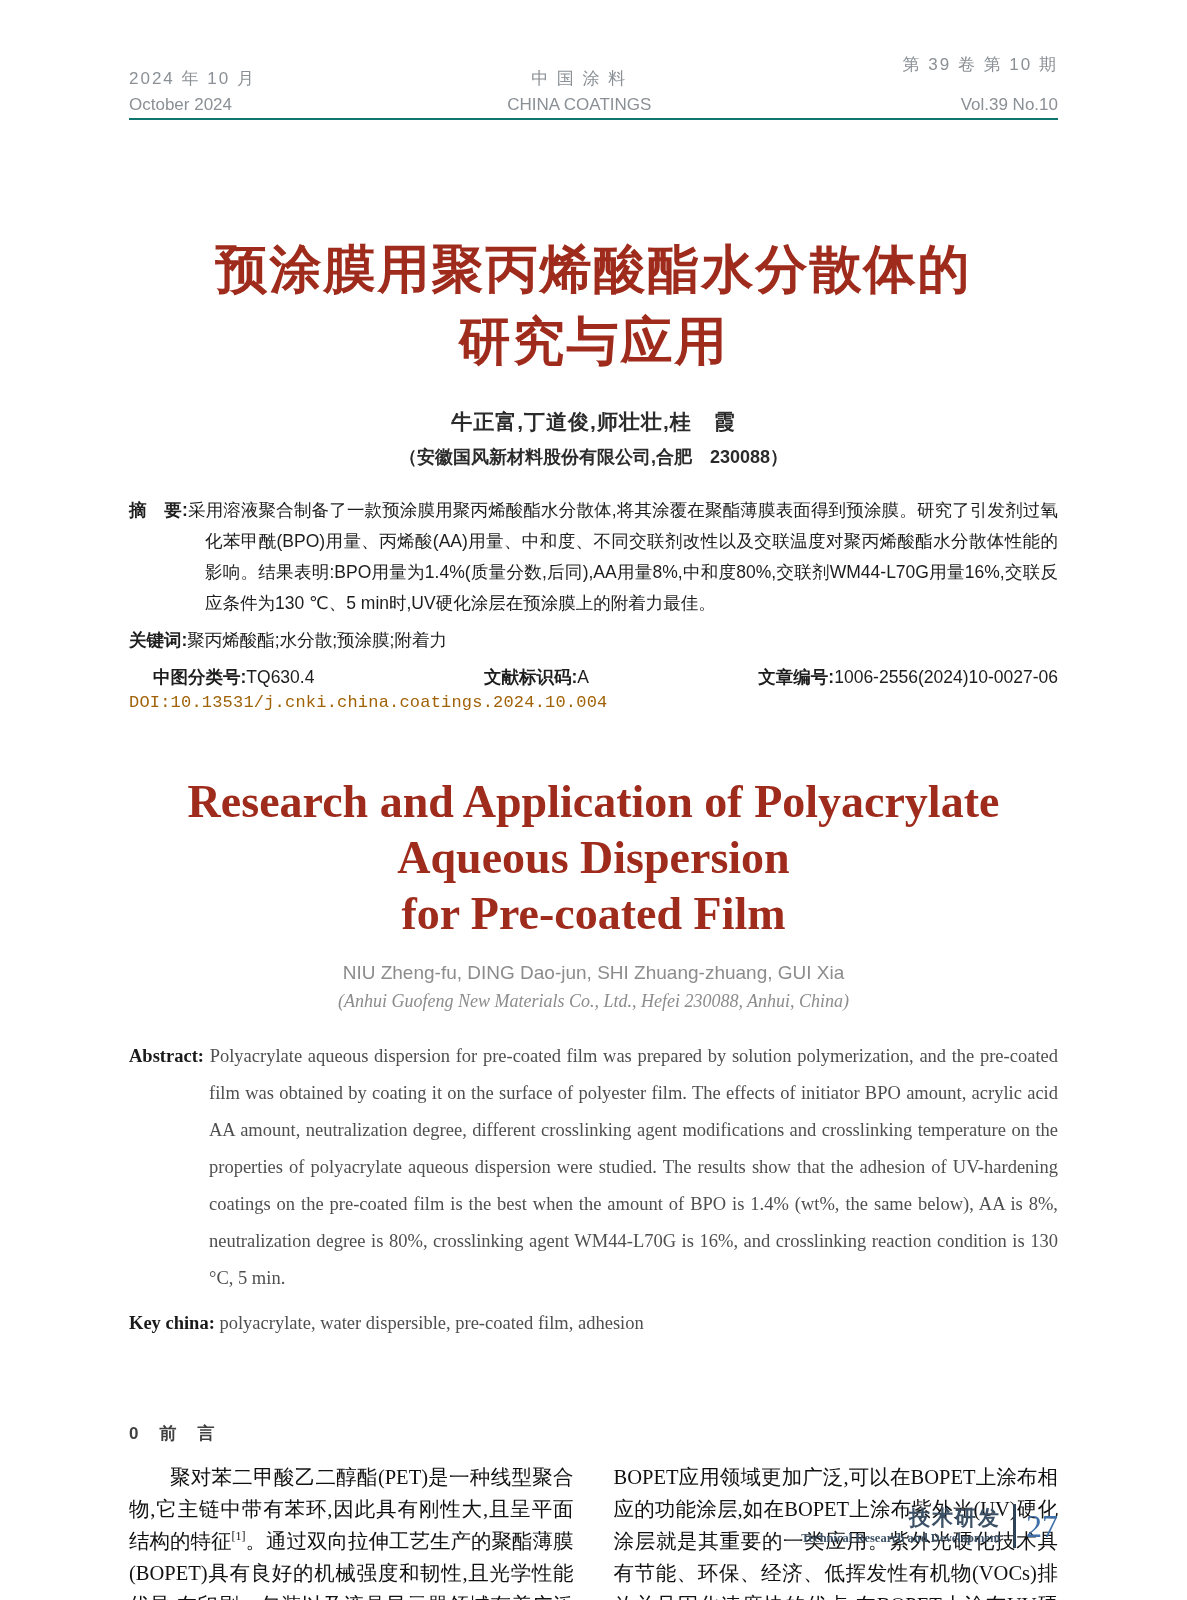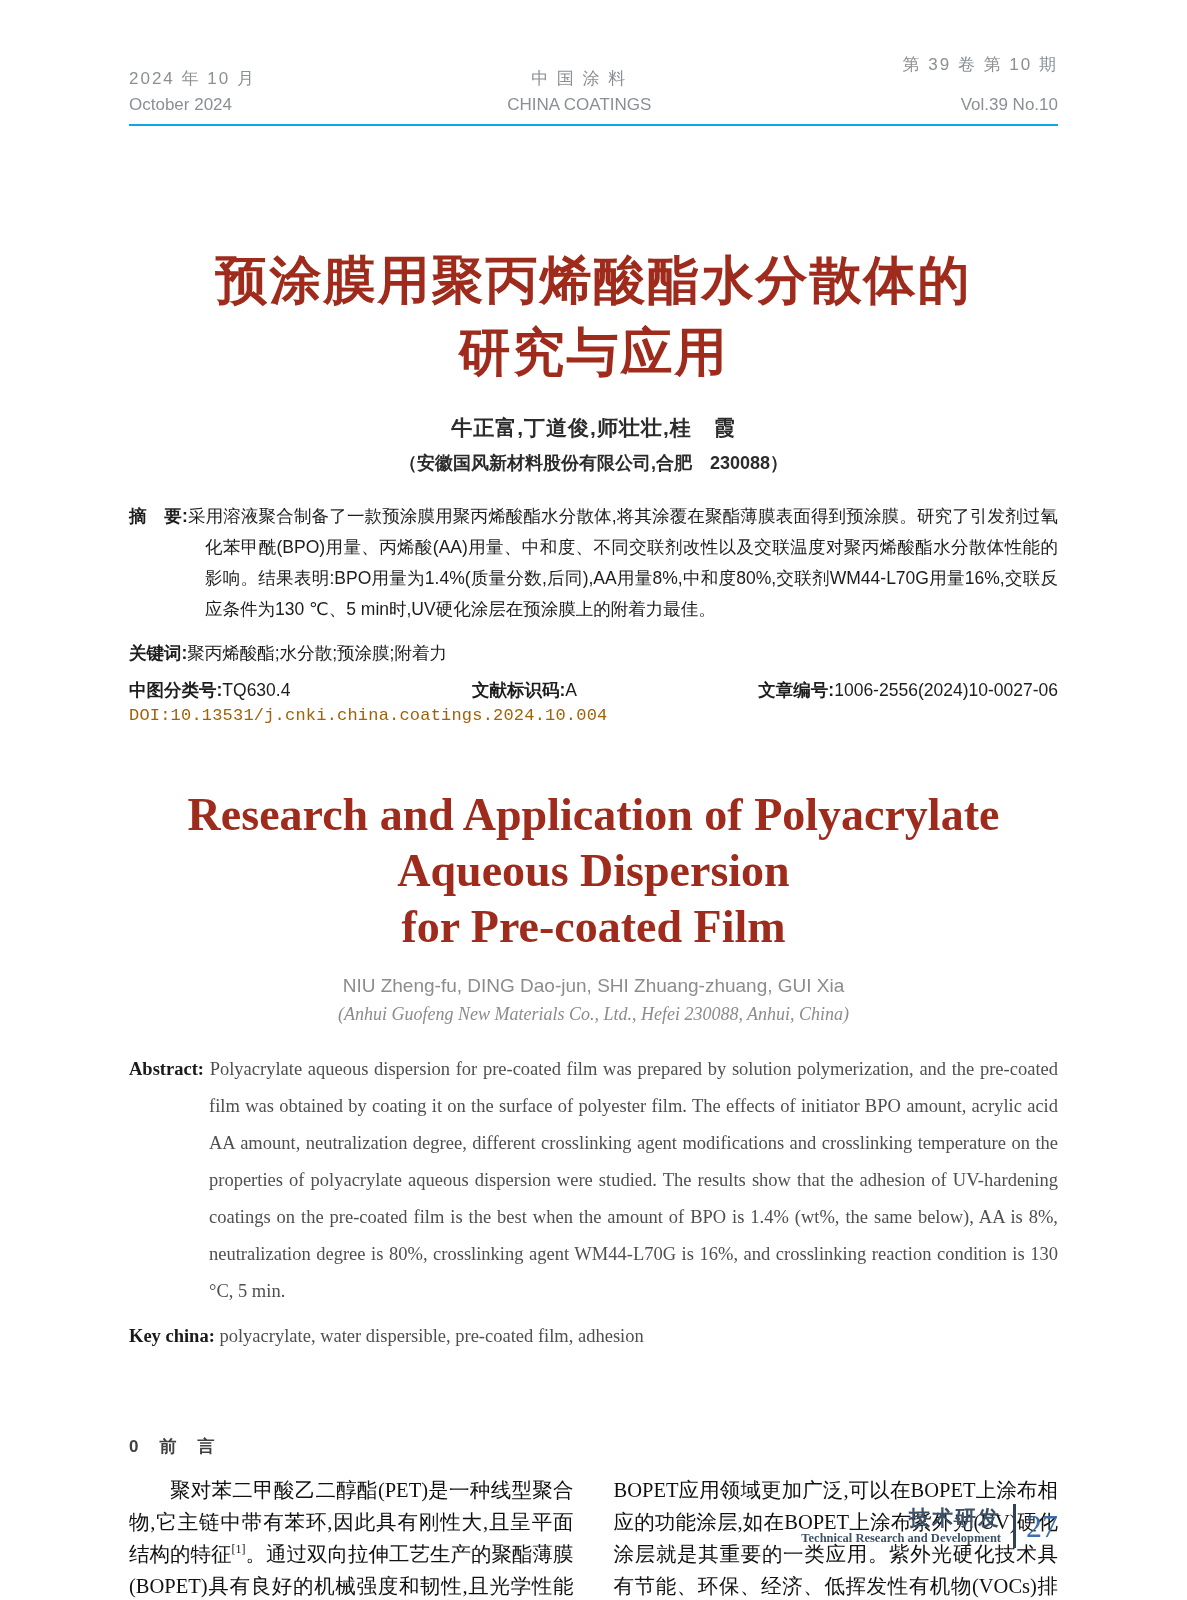--- a/index.html
+++ b/index.html
@@ -10,56 +10,56 @@
     font-family: "Liberation Sans", "DejaVu Sans", sans-serif;
     color: #222;
     overflow: hidden;
   }
   .page { width: 1187px; height: 1600px; padding: 52px 129px 0 129px; position: relative; }
 
   
   .jheader {
     display: flex; justify-content: space-between; align-items: flex-end;
     color: #8a9095; font-size: 17px; line-height: 26px;
-    border-bottom: 2px solid #0ea5e9; padding-bottom: 6px;
+    border-bottom: 2px solid #0f766e; 
   }
   .jheader .col { display: flex; flex-direction: column; }
   .jheader .c-left   { text-align: left; }
   .jheader .c-center { text-align: center; }
   .jheader .c-right  { text-align: right; gap: 14px; }
   .jheader .cn { letter-spacing: 2px; }
 
   
   .cn-title {
     margin-top: 118px; text-align: center;
     color: #9e2b1c; font-weight: 900;
-    font-size: 52px; line-height: 72px; letter-spacing: 2px;
+    font-size: 52px; line-height: 72px; letter-spacing: 2px; font-family: Liberation Mono, monospace;
   }
   .cn-authors {
     margin-top: 26px; text-align: center;
     font-size: 21px; font-weight: 700; color: #2b2b2b; letter-spacing: 1px;
   }
   .cn-affiliation {
     margin-top: 9px; text-align: center;
     font-size: 18px; font-weight: 600; color: #2b2b2b;
   }
 
   
   .cn-abstract {
     margin-top: 26px;
     font-size: 17.5px; line-height: 31px; color: #1d1d1d;
     text-align: justify;
     padding-left: 76px; text-indent: -76px;
   }
   .cn-abstract b { font-weight: 700; }
-  .cn-keywords { margin-top: 13px; font-size: 17.5px; line-height: 31px; color: #1d1d1d; }
+  .cn-keywords { margin-top: 6px; font-size: 17.5px; line-height: 31px; color: #1d1d1d; }
   .cn-keywords b { font-weight: 700; }
   .cn-meta {
     margin-top: 6px; display: flex; justify-content: space-between;
-    font-size: 17.5px; line-height: 31px; color: #1d1d1d;
+    font-size: 17.5px; line-height: 31px; color: #1d1d1d; margin-left: 24px;
   }
   .doi {
     margin-top: 0;
     font-family: Liberation Mono, monospace;
     font-size: 17px; color: #a16207; letter-spacing: 0.2px;
   }
 
   
   .en-title {
     margin-top: 62px; text-align: center;

